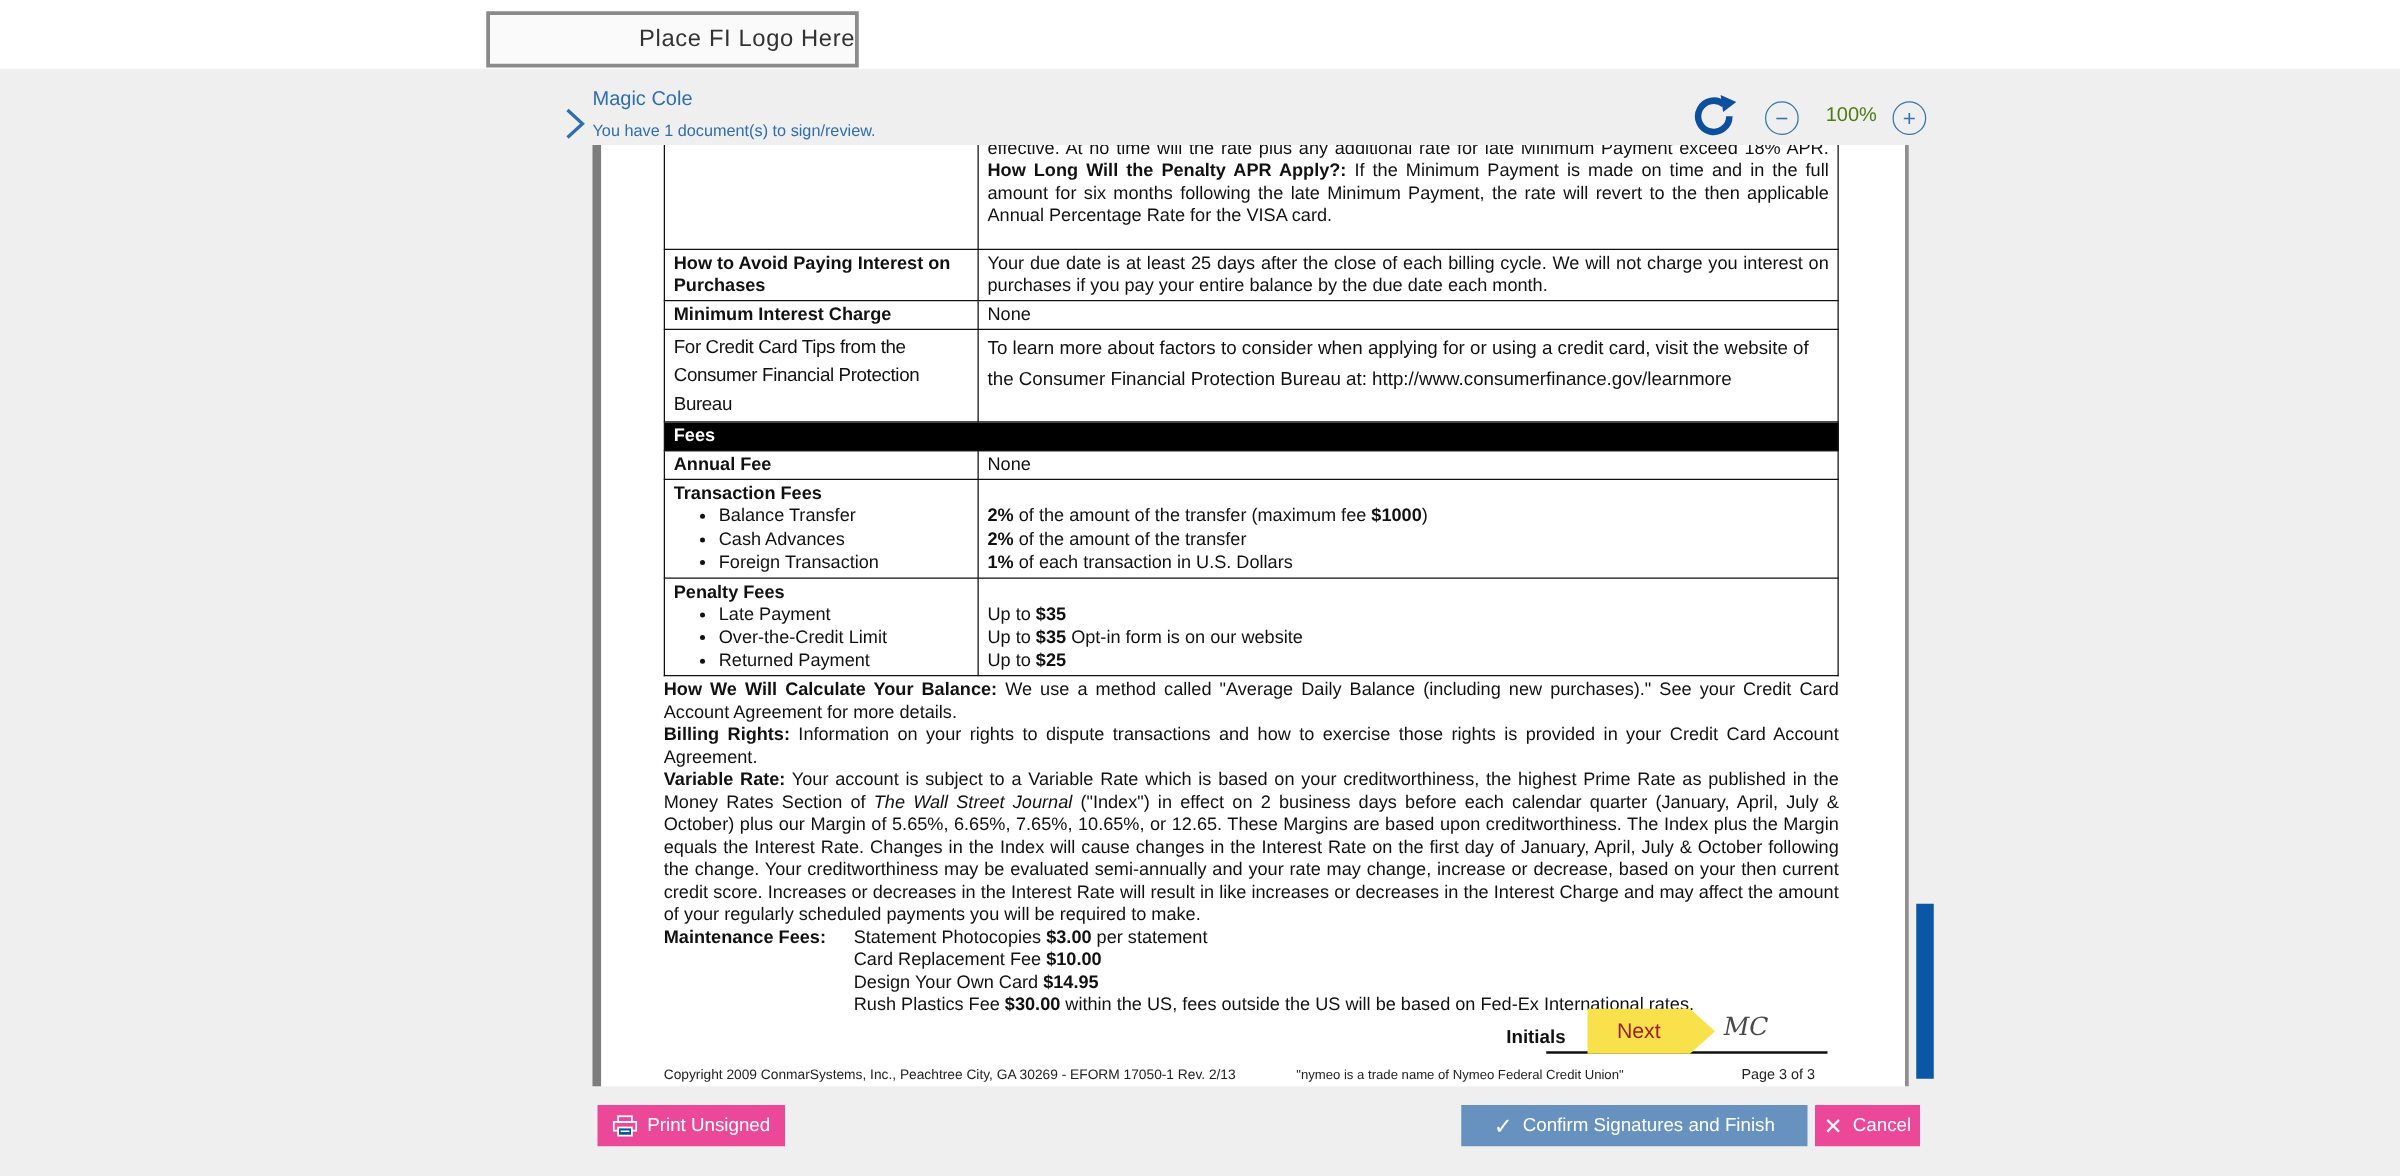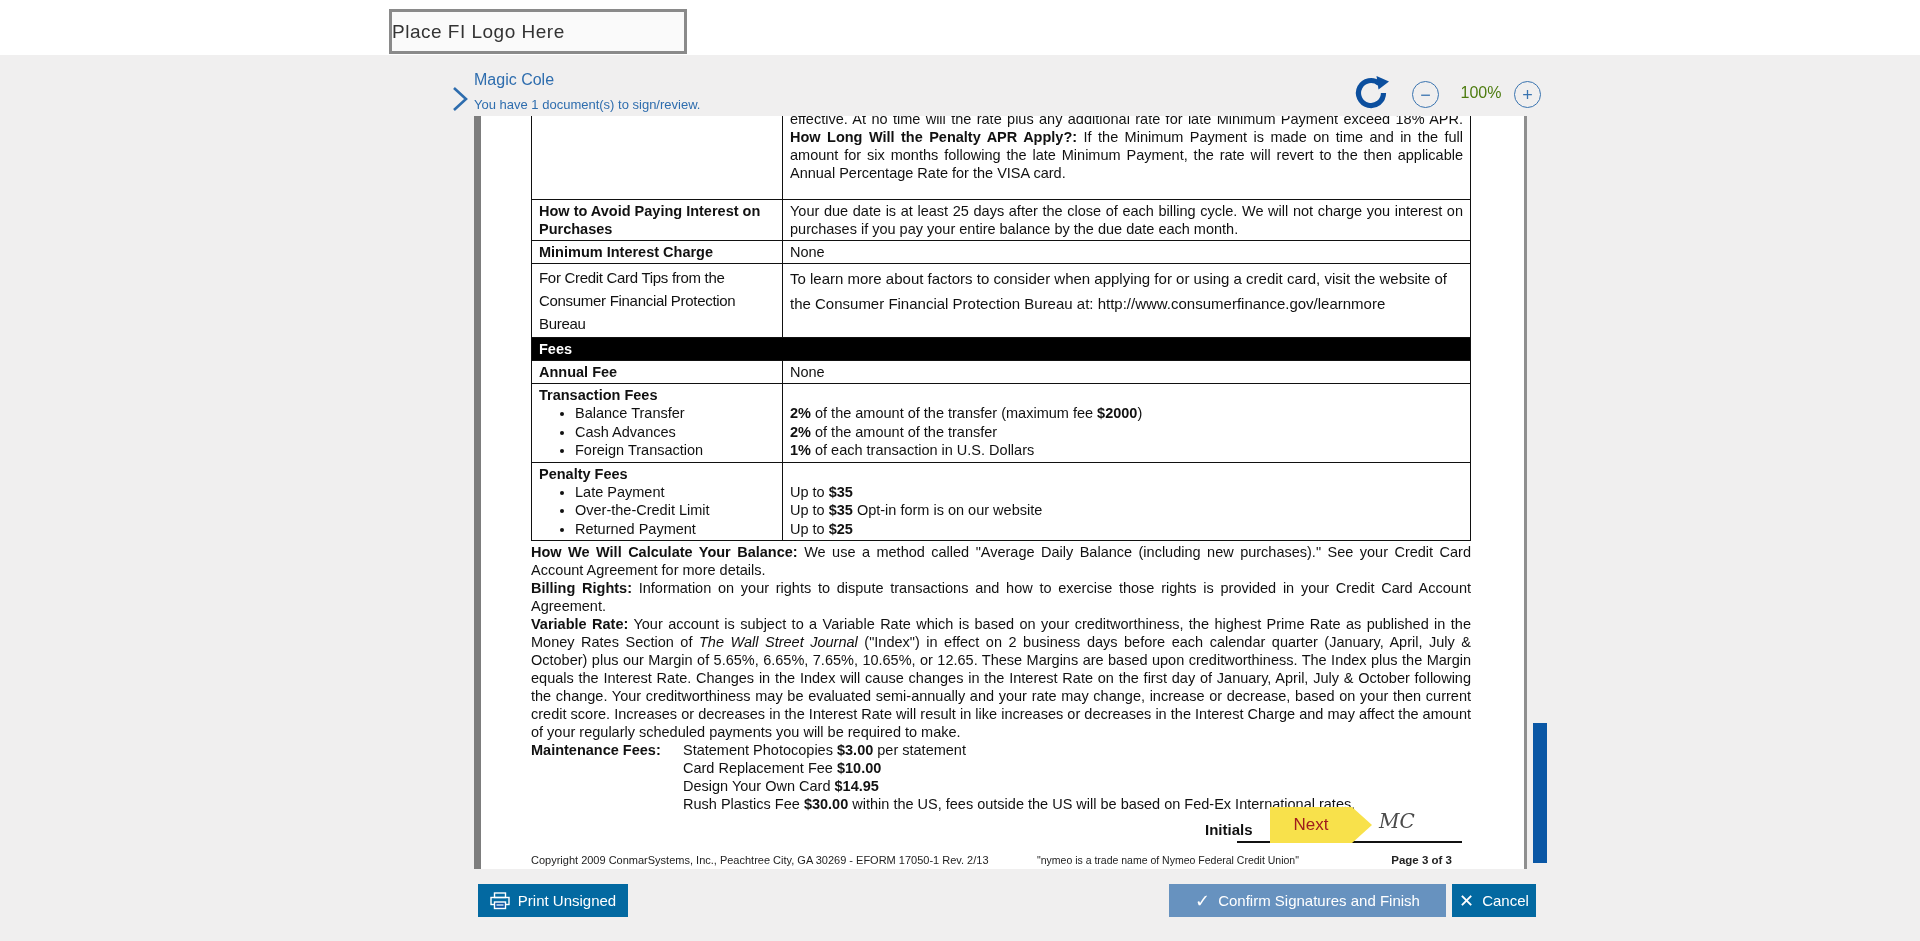--- a/index.html
+++ b/index.html
@@ -3,21 +3,21 @@
 <meta charset="utf-8">
 <style>
   * { margin:0; padding:0; box-sizing:border-box; }
   html,body { width:1920px; height:941px; overflow:hidden; background:#f0efef;
               font-family:"Liberation Sans", sans-serif; }
 
   
   .top-band { position:absolute; left:0; top:0; width:1920px; height:55px; background:#ffffff; }
   .logo-box { position:absolute; left:389px; top:9px; width:298px; height:45px;
               background:#fafafa; border:3px solid #8a8a8a; display:flex;
-              align-items:center; justify-content:flex-start; font-size:19px;
+              align-items:center; justify-content:flex-end; font-size:19px;
               letter-spacing:0.5px; color:#333; }
 
   
   .chevron { position:absolute; left:451px; top:86px; width:18px; height:26px; cursor:pointer; }
   .user-name { position:absolute; left:474px; top:71px; font-size:16px; color:#2e6dae; }
   .user-msg  { position:absolute; left:474px; top:97px; font-size:13px; color:#2e6dae; }
 
   .refresh-btn { position:absolute; left:1352px; top:74px; width:38px; height:38px; cursor:pointer; }
   .zoom-btn { position:absolute; top:81px; width:27px; height:27px; border:1.5px solid #3a74b0;
               border-radius:50%; color:#3a74b0; display:flex; align-items:center;
@@ -72,27 +72,27 @@
                 border-top:18px solid transparent; border-bottom:18px solid transparent;
                 border-left:20px solid #f8e14b; }
   .initials-value { position:absolute; left:848px; top:5px; font-family:"DejaVu Serif", serif;
                     font-style:italic; font-size:20px; color:#4a4a4a; }
 
   
   .doc-footer { position:absolute; left:50px; right:72px; bottom:3px; display:flex;
                 align-items:baseline; font-size:11px; color:#222; }
   .doc-footer .copy { flex:1; }
   .doc-footer .trade { width:330px; font-size:10.5px; }
-  .doc-footer .pageno { width:85px; font-weight:bold; font-size:11.5px; text-align:right; }
+  .doc-footer .pageno { width:85px; font-weight:normal; font-size:11.5px; text-align:right; }
 
   
   .action-btn { position:absolute; top:884px; height:33px; display:flex; align-items:center;
                 justify-content:center; gap:8px; color:#fff; font-size:15px; cursor:pointer;
                 border:none; }
-  .btn-dark  { background:#0369a1; }
+  .btn-dark  { background:#ec4899; }
   .btn-light { background:#6792bf; }
   .print-btn   { left:478px; width:150px; }
   .confirm-btn { left:1169px; width:277px; }
   .cancel-btn  { left:1452px; width:84px; }
   .btn-glyph { font-size:18px; line-height:1; font-weight:normal; }
 </style>
 </head>
 <body>
 
 <div class="top-band">
@@ -157,21 +157,21 @@
         <td class="lcol" style="height:76px">
           <div class="bold">Transaction Fees</div>
           <ul class="fee-list">
             <li>Balance Transfer</li>
             <li>Cash Advances</li>
             <li>Foreign Transaction</li>
           </ul>
         </td>
         <td>
           <div class="val-lines val-pad">
-            <div><span class="bold">2%</span><span> of the amount of the transfer (maximum fee </span><span class="bold">$2000</span><span>)</span></div>
+            <div><span class="bold">2%</span><span> of the amount of the transfer (maximum fee </span><span class="bold">$1000</span><span>)</span></div>
             <div><span class="bold">2%</span><span> of the amount of the transfer</span></div>
             <div><span class="bold">1%</span><span> of each transaction in U.S. Dollars</span></div>
           </div>
         </td>
       </tr>
       <tr>
         <td class="lcol" style="height:76px">
           <div class="bold">Penalty Fees</div>
           <ul class="fee-list">
             <li>Late Payment</li>

